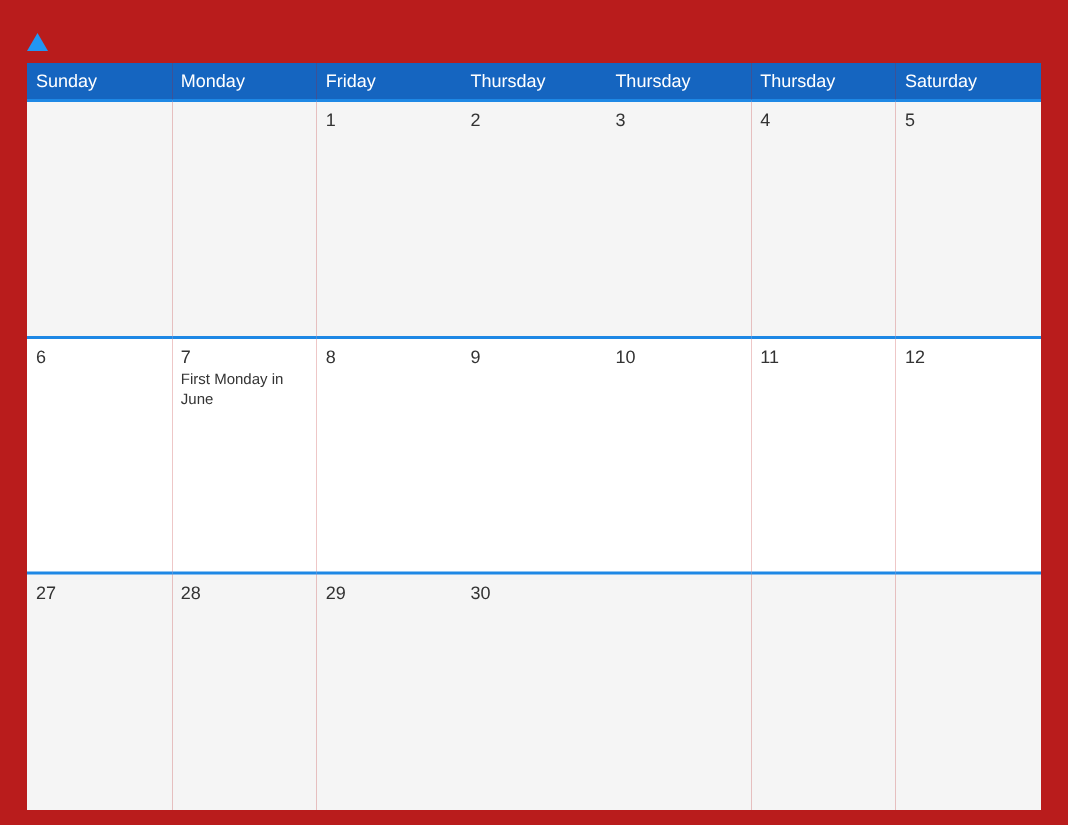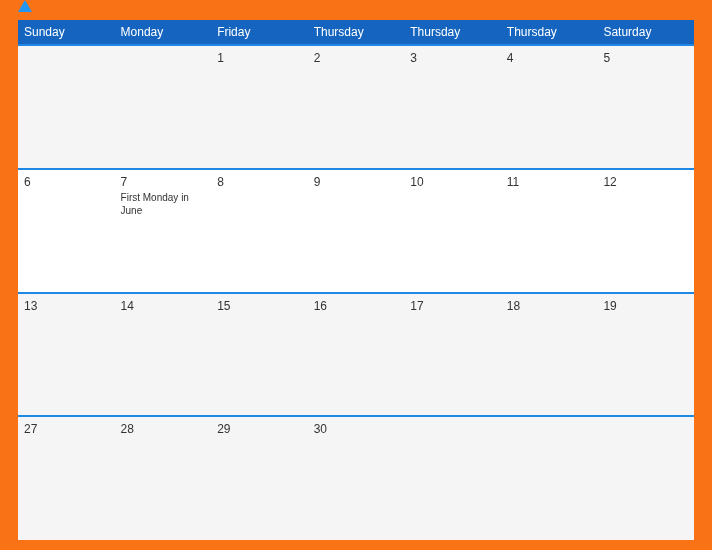--- a/index.html
+++ b/index.html
@@ -6,24 +6,24 @@
     body {
       width: 712px;
       height: 550px;
       background: #fff;
       font-family: Arial, sans-serif;
       overflow: hidden;
     }
     .page {
       width: 712px;
       height: 550px;
-      background: #f97316;
+      background: #b91c1c;
       display: flex;
       flex-direction: column;
-      padding: 0 18px 10px 18px;
+      padding: 22px 18px 10px 18px;
     }
     
     .header {
       display: flex;
       align-items: center;
       justify-content: space-between;
       margin-bottom: 8px;
     }
     .logo {
       display: flex;
@@ -186,43 +186,20 @@
           </td>
           <td>
             <span class="day-num">11</span>
           </td>
           <td>
             <span class="day-num">12</span>
           </td>
         </tr>
         <tr class="row-bg-light">
           <td>
-            <span class="day-num">13</span>
-          </td>
-          <td>
-            <span class="day-num">14</span>
-          </td>
-          <td>
-            <span class="day-num">15</span>
-          </td>
-          <td>
-            <span class="day-num">16</span>
-          </td>
-          <td>
-            <span class="day-num">17</span>
-          </td>
-          <td>
-            <span class="day-num">18</span>
-          </td>
-          <td>
-            <span class="day-num">19</span>
-          </td>
-        </tr>
-        <tr class="row-bg-light">
-          <td>
             <span class="day-num">27</span>
           </td>
           <td>
             <span class="day-num">28</span>
           </td>
           <td>
             <span class="day-num">29</span>
           </td>
           <td>
             <span class="day-num">30</span>

